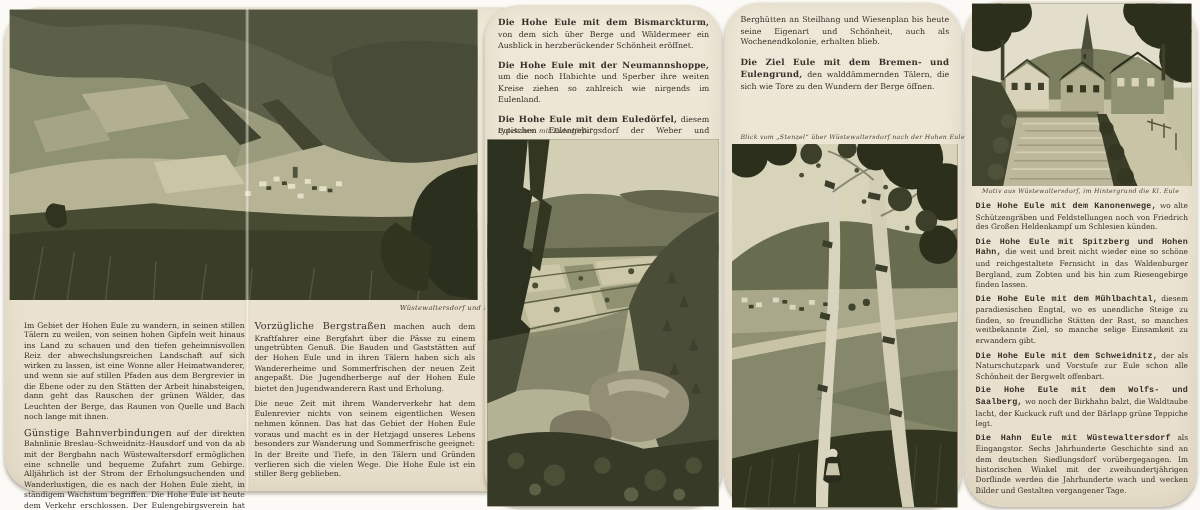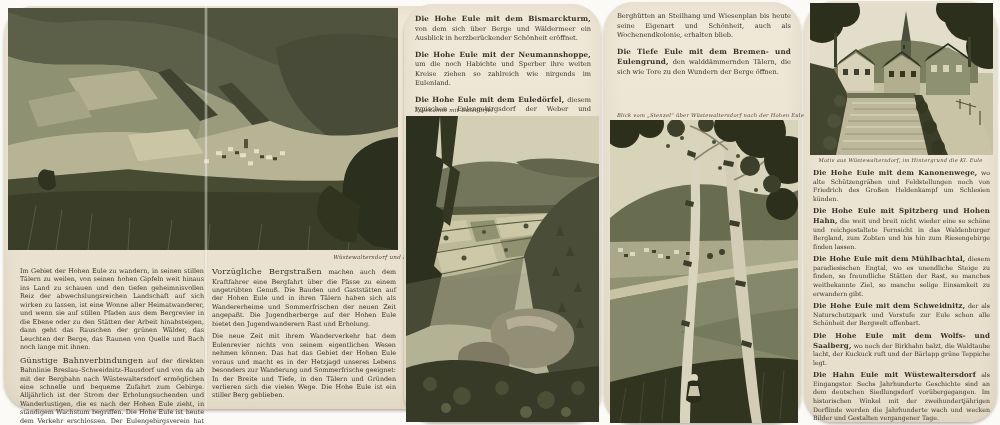--- a/index.html
+++ b/index.html
@@ -20,21 +20,21 @@
   .caption{
     position:absolute;font-size:5.6px;line-height:1.1;color:#4a4236;
     font-style:italic;letter-spacing:.25px;white-space:nowrap;
   }
   .textcol{position:absolute;text-align:justify;}
   .para{margin:0 0 4px 0;font-size:6.4px;line-height:1.32;}
   .runin{font-weight:normal;font-size:8px;letter-spacing:.2px;}
   .lead{font-weight:bold;font-size:7.2px;letter-spacing:.15px;}
   .p3 .para{font-size:6.6px;line-height:1.45;margin-bottom:6px;}
   .p5 .para{font-size:6.2px;line-height:1.38;margin-bottom:3px;}
-  .p5 .lead{font-size:7px;}
+  .p5 .lead{font-size:7px;font-family:Liberation Mono, monospace;}
   .crease{position:absolute;top:0;bottom:0;width:4px;pointer-events:none;
     background:linear-gradient(90deg,rgba(80,65,40,.10),rgba(255,255,248,.55),rgba(80,65,40,.08));}
 </style>
 </head>
 <body>
 
 <div id="scene">
 
   <div class="sheet" style="left:4px;top:6px;width:441px;height:403px;">
 
@@ -168,21 +168,21 @@
             <circle cx="120" cy="296" r="6"></circle>
             <circle cx="160" cy="296" r="5"></circle>
         </g>
       </svg>
     </div>
   </div>
 
   <div class="sheet" style="left:604px;top:2px;width:197px;height:421px;">
     <div class="textcol p3" style="left:13px;top:10px;width:174px;">
       <p class="para"><span>Berghütten an Steilhang und Wiesenplan bis heute seine Eigenart und Schönheit, auch als Wochenendkolonie, erhalten blieb.</span></p>
-      <p class="para"><span class="lead">Die Tiefe Eule mit dem Bremen- und Eulengrund,</span> <span>den walddämmernden Tälern, die sich wie Tore zu den Wundern der Berge öffnen.</span></p>
+      <p class="para"><span class="lead">Die Ziel Eule mit dem Bremen- und Eulengrund,</span> <span>den walddämmernden Tälern, die sich wie Tore zu den Wundern der Berge öffnen.</span></p>
     </div>
     <div class="caption" style="left:13px;top:111px;font-size:5.2px;">Blick vom „Stenzel“ über Wüstewaltersdorf nach der Hohen Eule</div>
 
     <div class="photo" style="left:6px;top:118px;width:188px;height:303px;">
       <svg viewBox="0 0 188 303" preserveAspectRatio="none">
         <rect width="188" height="303" fill="#8f9172"></rect>
         <rect width="188" height="110" fill="#d8d4ba"></rect>
         <path d="M0,98 C40,64 90,58 130,70 C160,78 176,76 188,70 L188,120 L0,122 Z" fill="#696d50"></path>
         <path d="M0,122 L188,120 L188,150 L0,158 Z" fill="#a9a88a"></path>
         <g fill="#dcd8c0">

